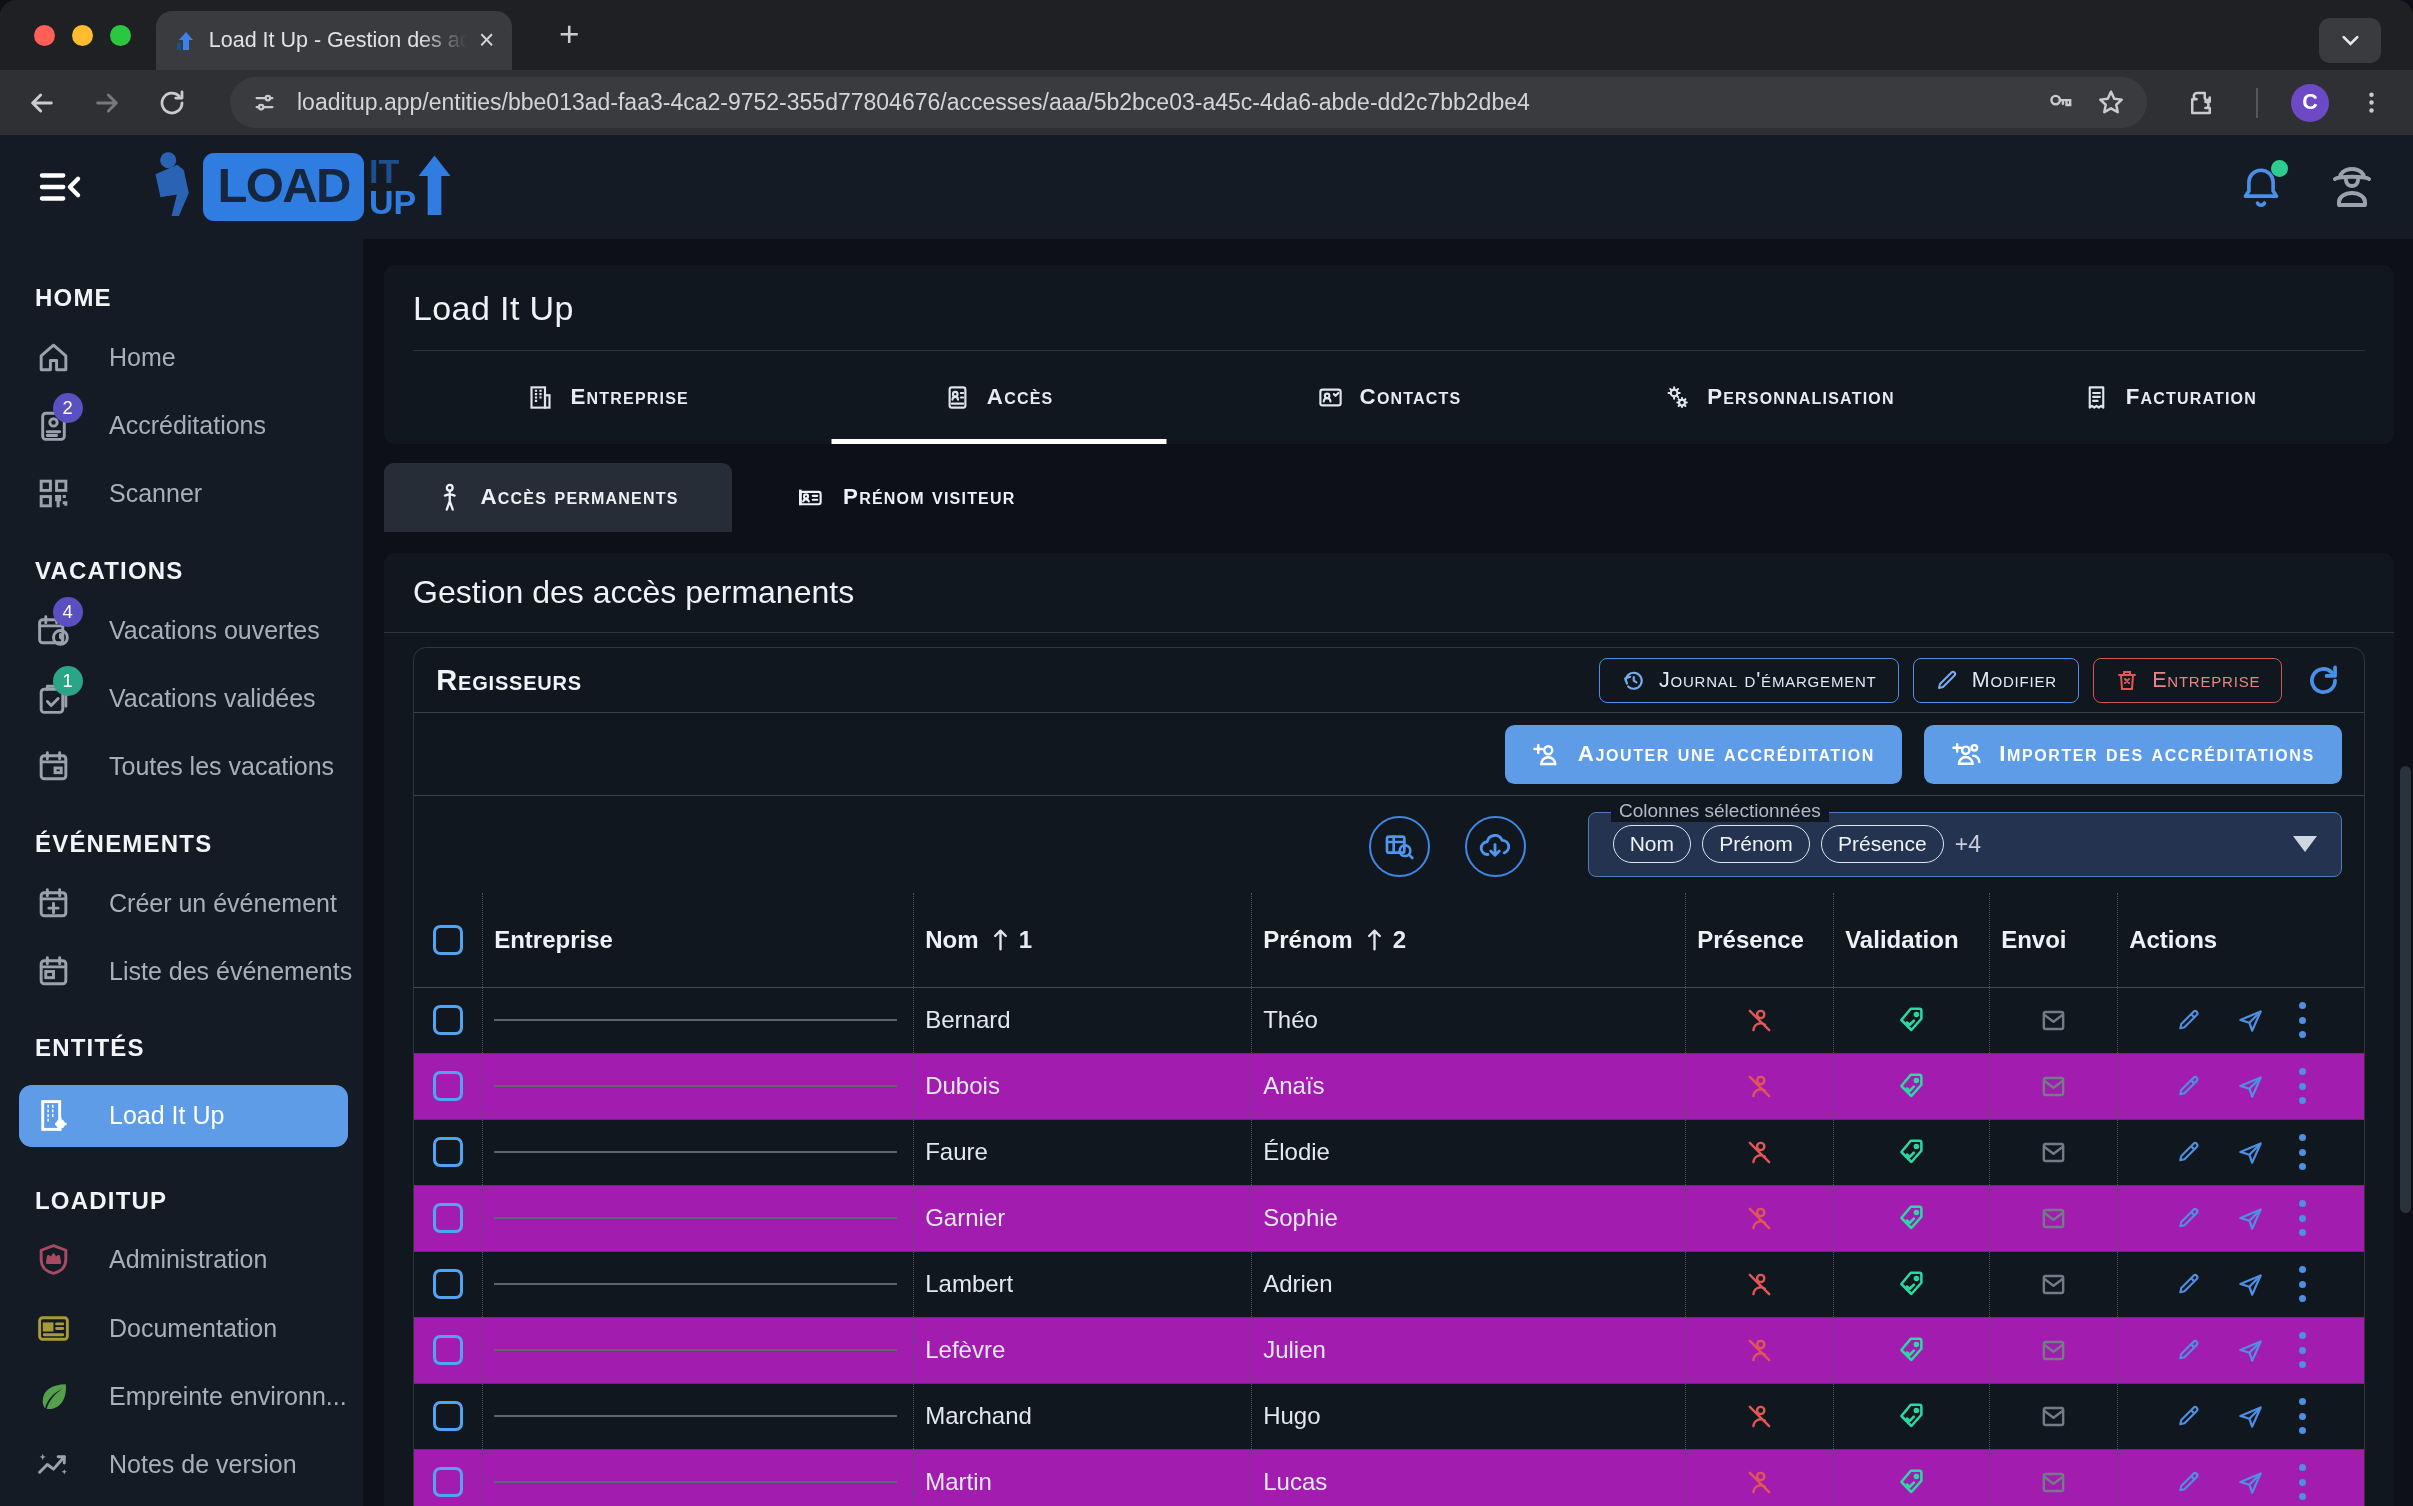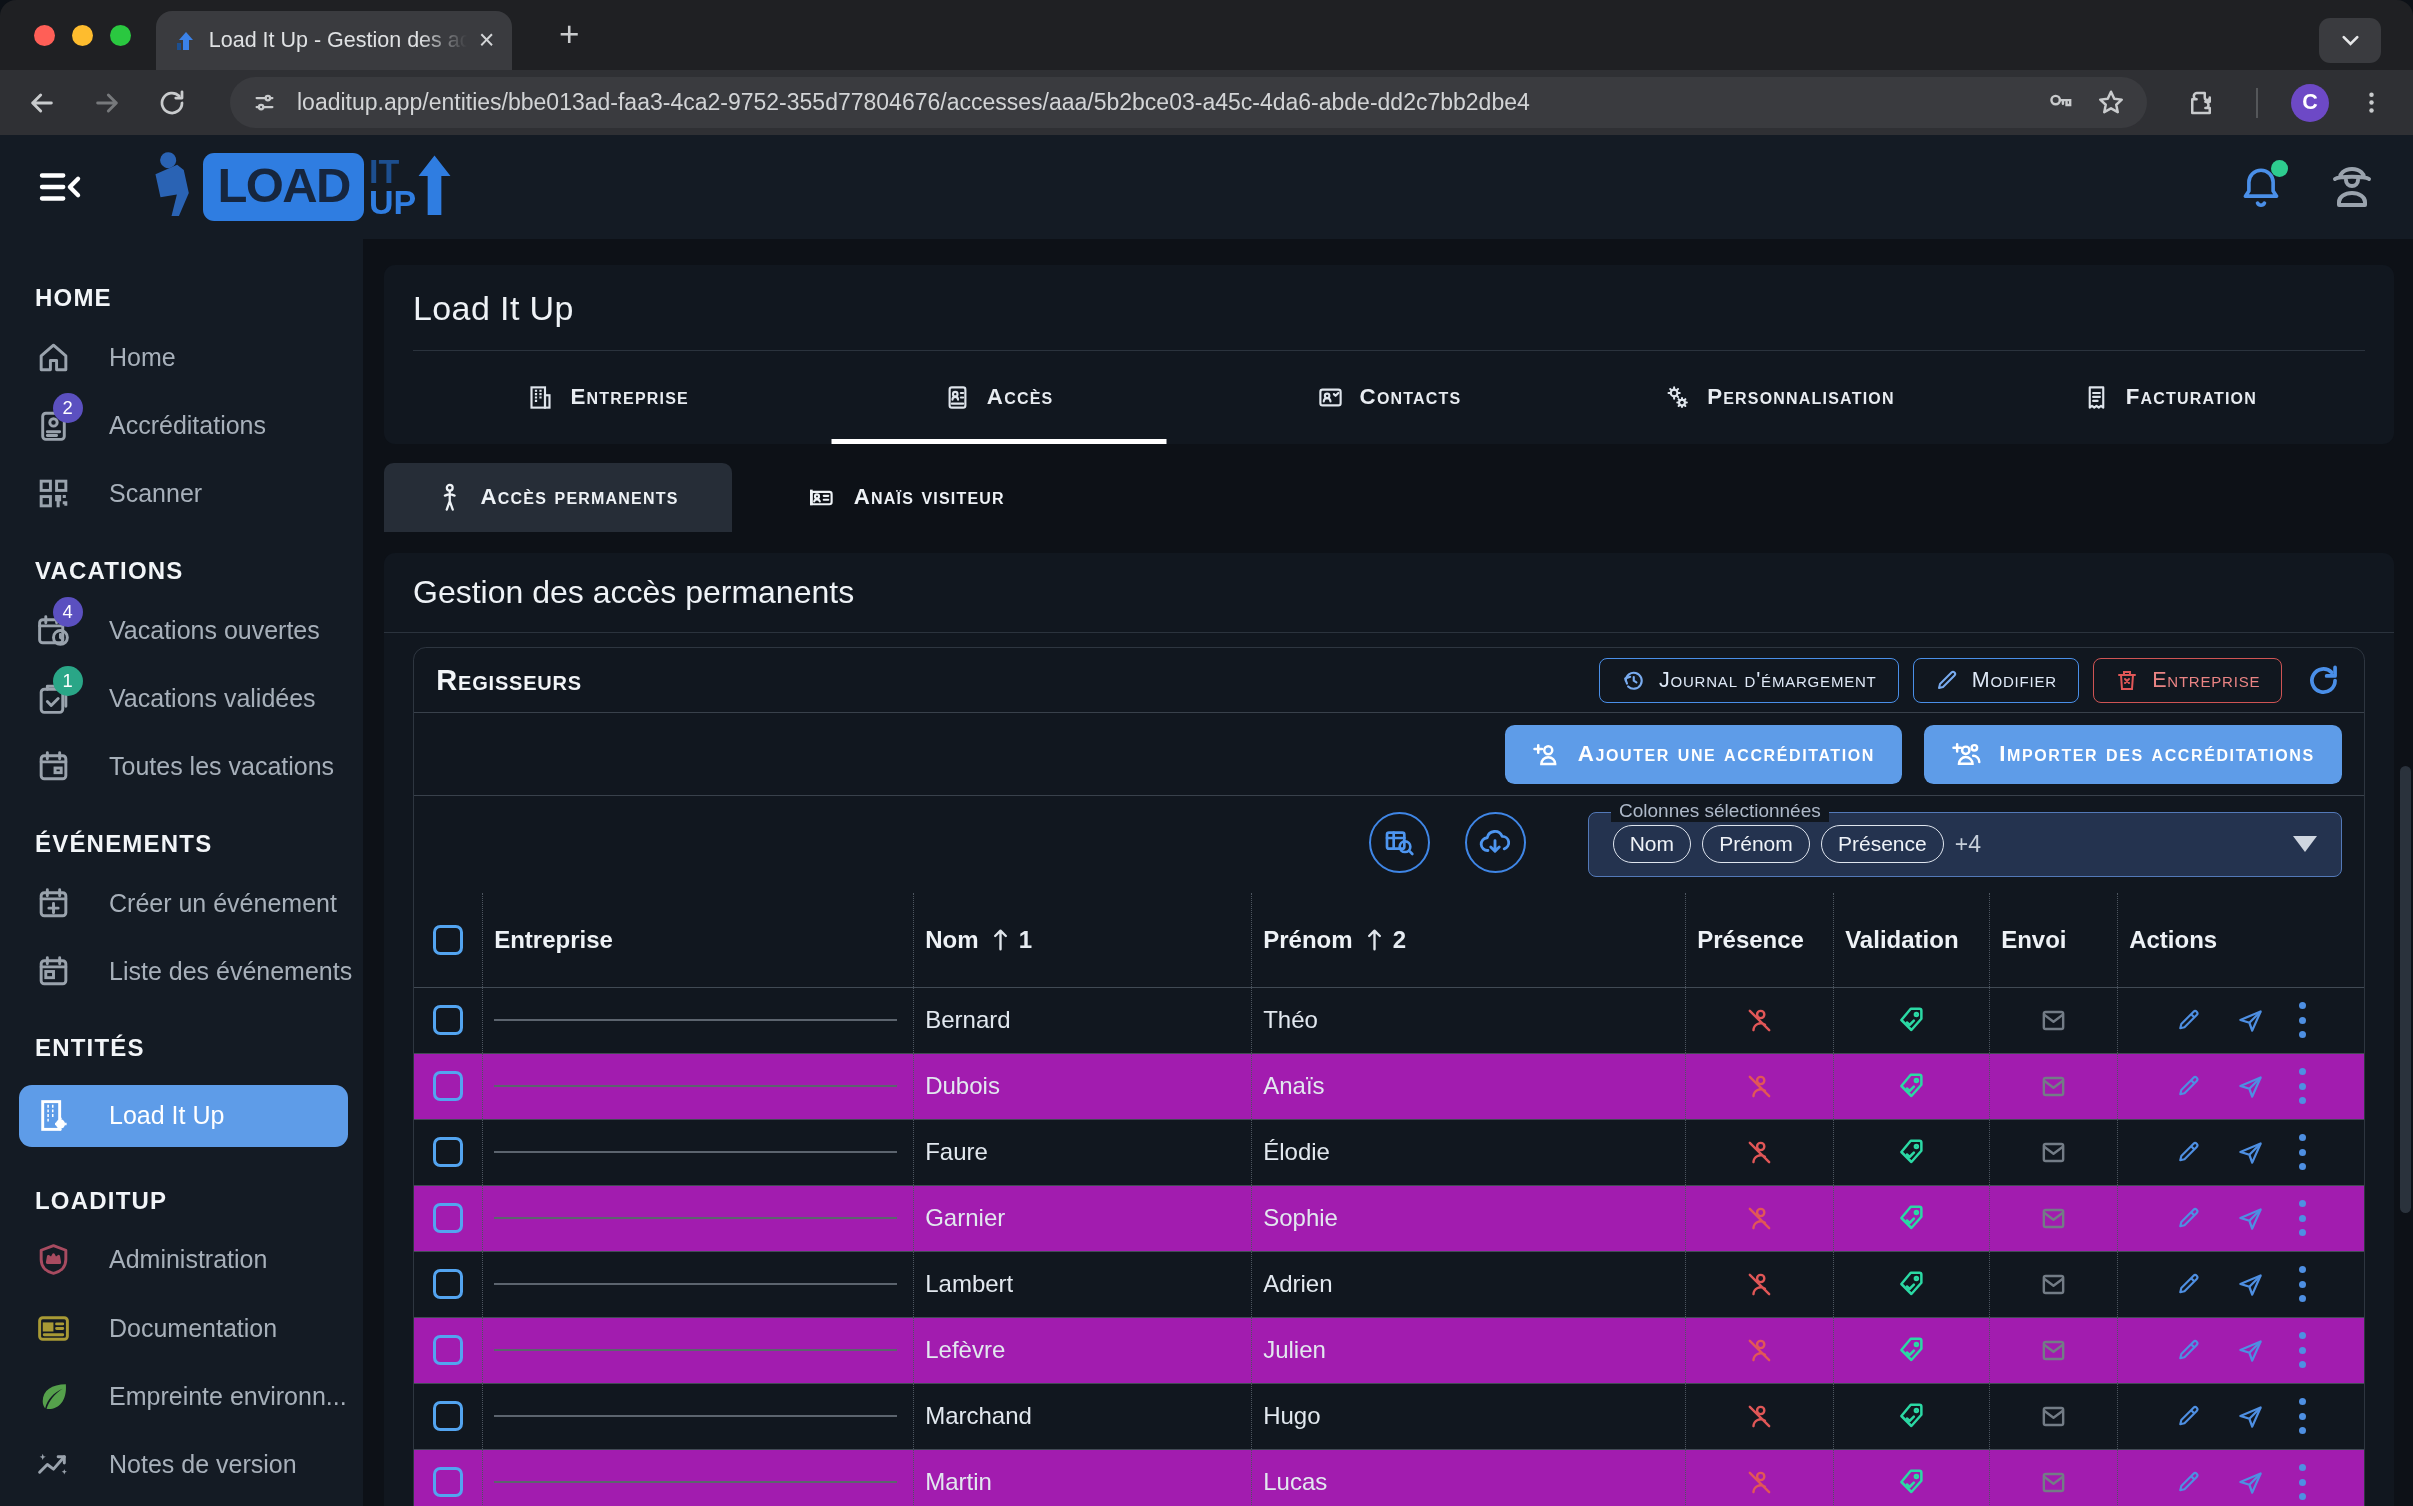--- a/index.html
+++ b/index.html
@@ -85,21 +85,21 @@
     gap:12.8px; padding:0 21px; color:#dfe9f7; font-size:21.5px; letter-spacing:0.8px; }
   .obtn .ic { color:#79abef; }
   .obtn.danger { border-color:#cf5454; color:#ea8484; }
   .obtn.danger .ic { color:#e15757; }
   .refresh { margin-left:8px; color:#4a8fe8; }
 
   .p-actions { display:flex; justify-content:flex-end; gap:22.3px; padding:11.2px 22.3px; border-bottom:1.6px solid #39414b; }
   .fbtn { height:59px; background:#5e9ce8; border:none; border-radius:9.6px; display:flex; align-items:center; gap:16px;
     padding:0 27px; color:#fff; font-size:22.3px; letter-spacing:1.6px; font-weight:600; }
 
-  .p-filters { display:flex; justify-content:flex-end; align-items:flex-start; gap:35px; padding:16px 22.3px 11.2px; }
+  .p-filters { display:flex; justify-content:flex-end; align-items:flex-end; gap:35px; padding:16px 22.3px 11.2px; }
   .circ { width:61px; height:61px; border-radius:50%; border:2.4px solid #3f86e6; display:flex; align-items:center; justify-content:center; color:#4e96f0; background:transparent; }
   .colsel { position:relative; width:754px; height:65px; background:#24334f; border:1.6px solid #5379b8; border-radius:8px;
     display:flex; align-items:center; padding:0 24px; margin-left:27px; }
   .colsel-label { position:absolute; top:-12.8px; left:22.3px; background:#11171f; padding:0 8px; color:#aeb9c9; font-size:19px; }
   .chip { height:38px; border:1.6px solid #dfe5ee; border-radius:19px; color:#eef2f7; font-size:21px;
     display:flex; align-items:center; padding:0 16px; margin-right:11.2px; }
   .more { color:#c6cfda; font-size:23px; }
   .caret { margin-left:auto; width:0; height:0; border-left:12.8px solid transparent; border-right:12.8px solid transparent; border-top:16px solid #cfd6e0; }
 
   
@@ -456,21 +456,21 @@
         </div>
         <div class="stab sc">
           <span>
               <svg width="29" height="27" viewBox="0 0 24 24" fill="none" stroke="#eef2f6" stroke-width="1.9">
                 <rect x="3" y="7" width="18" height="11" rx="2"></rect>
                 <circle cx="8" cy="11" r="1.8"></circle>
                 <path d="M5.5 15.5a2.6 2.6 0 0 1 5 0M14 10.5h4M14 14h4" stroke-linecap="round"></path>
                 <path d="M3 5v14" stroke-width="2.4"></path>
               </svg>
             </span>
-          <span>Anaïs visiteur</span>
+          <span>Prénom visiteur</span>
         </div>
       </div>
 
       <section class="card card2">
         <div class="page-title">Gestion des accès permanents</div>
         <div class="card2-div"></div>
 
         <div class="panel">
 
           <div class="p-head">

